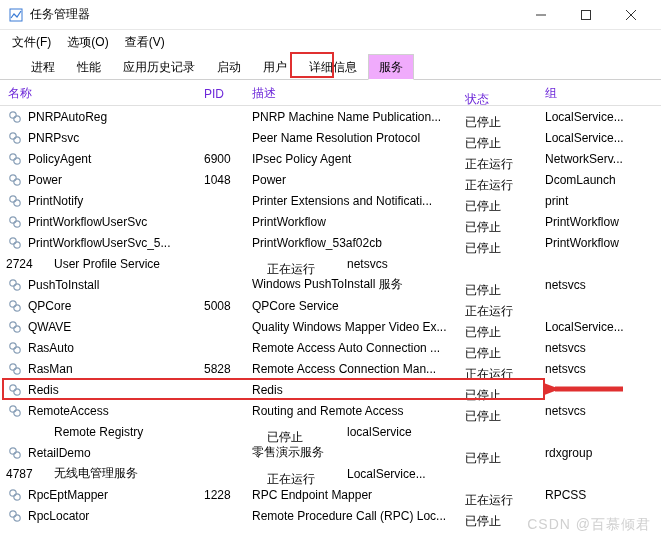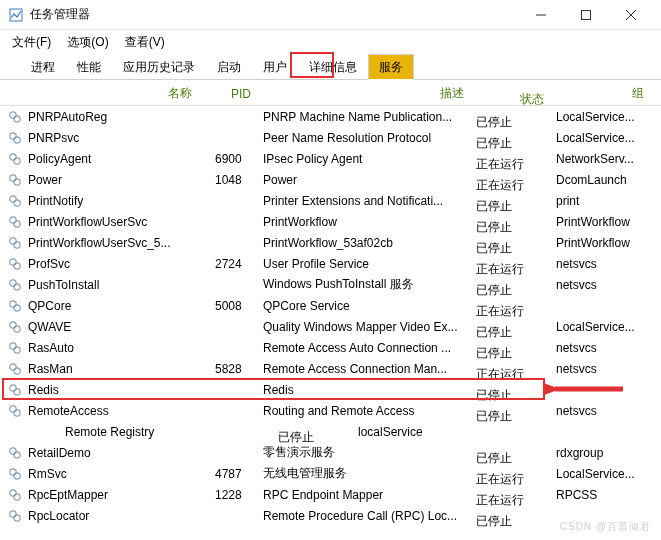--- a/index.html
+++ b/index.html
@@ -5,38 +5,38 @@
   * { box-sizing: border-box; margin: 0; padding: 0; }
   body { font-family: "Microsoft YaHei", "Segoe UI", sans-serif; font-size: 12px; background: #fff; color: #000; width: 661px; height: 540px; overflow: hidden; position: relative; }
   .titlebar { display: flex; align-items: center; height: 30px; padding: 8px 8px; border-bottom: 1px solid #e8e8e8; }
   .title-icon { width: 16px; height: 16px; margin-right: 6px; display: inline-flex; align-items: center; justify-content: center; color: #3a7bd5; }
   .title-text { flex: 1; font-size: 12px; }
   .winbtn { width: 45px; height: 28px; display: flex; align-items: center; justify-content: center; color: #555; }
   .menubar { display: flex; height: 24px; align-items: center; padding: 0 4px; }
   .menu-item { padding: 2px 8px; text-align: center; }
   .tabs { display: flex; border-bottom: 1px solid #d0d0d0; height: 26px; padding-left: 20px; position: relative; }
   .tab { padding: 4px 10px 3px 10px; border: 1px solid transparent; border-bottom: none; margin-right: 0px; font-size: 12px; position: relative; }
-  .tab.active { border-color: #d0d0d0; background: #eab308; z-index: 2; border-bottom: 1px solid #fff; margin-bottom: -1px; font-family: Liberation Mono, monospace; }
+  .tab.active { border-color: #d0d0d0; background: #f0abfc; z-index: 2; border-bottom: 1px solid #fff; margin-bottom: -1px; font-family: Liberation Mono, monospace; }
   .tabs-highlight { position: absolute; border: 2px solid #e03030; pointer-events: none; }
   .tabs-highlight.service { left: 290px; top: -2px; width: 44px; height: 26px; }
   .table-wrap { position: relative; }
   .header-row { display: flex; height: 26px; align-items: center; border-bottom: 1px solid #e0e0e0; padding-top: 2px; }
   .col { white-space: nowrap; overflow: hidden; text-overflow: ellipsis; padding: 0 6px; }
   .col-name { width: 198px; padding-left: 8px; }
-  .col-pid  { width: 48px; text-align: left; margin-left: 11px; }
+  .col-pid  { width: 48px; text-align: left; }
   .col-desc { width: 213px; }
   .col-stat { width: 80px; margin-top: 12px; }
   .col-grp  { width: 100px; }
   .row { display: flex; height: 21px; align-items: center; }
   .svc-icon { width: 14px; height: 14px; margin-right: 6px; display: inline-block; vertical-align: middle; }
   .name-cell { display: flex; align-items: flex-end; }
   .row-highlight { position: absolute; left: 2px; right: 116px; border: 2px solid #e03030; height: 22px; pointer-events: none; }
   .arrow { position: absolute; pointer-events: none; }
-  .watermark { position: absolute; right: 10px; bottom: 6px; color: #d0d0d0; font-size: 10px; letter-spacing: 1px; }
-  .hdr { color: #4d7c0f; text-align: right; }
+  .watermark { position: absolute; right: 10px; bottom: 6px; color: #d0d0d0; font-size: 14px; letter-spacing: 1px; }
+  .hdr { color: #6d28d9; }
 </style>
 </head>
 <body>
 
 <div class="titlebar">
   <span class="title-icon">
     <svg width="14" height="14" viewBox="0 0 14 14">
         <rect x="1" y="1" width="12" height="12" fill="none" stroke="#3a7bd5" stroke-width="1"></rect>
         <polyline points="2,10 5,6 8,9 12,3" fill="none" stroke="#3a7bd5" stroke-width="1.2"></polyline>
       </svg>
@@ -171,27 +171,20 @@
               <circle cx="9" cy="9" r="3.2" fill="none" stroke="#8aa0b8" stroke-width="1.2"></circle>
             </svg></span>
           <span>PrintWorkflowUserSvc_5...</span>
         </div>
         <div class="col col-pid"></div>
         <div class="col col-desc">PrintWorkflow_53af02cb</div>
         <div class="col col-stat">已停止</div>
         <div class="col col-grp">PrintWorkflow</div>
       </div>
       <div class="row">
-        <div class="col col-name name-cell">
-          <span class="svc-icon"><svg width="14" height="14" viewBox="0 0 14 14">
-              <circle cx="5" cy="5" r="3.2" fill="none" stroke="#8aa0b8" stroke-width="1.2"></circle>
-              <circle cx="9" cy="9" r="3.2" fill="none" stroke="#8aa0b8" stroke-width="1.2"></circle>
-            </svg></span>
-          <span>ProfSvc</span>
-        </div>
         <div class="col col-pid">2724</div>
         <div class="col col-desc">User Profile Service</div>
         <div class="col col-stat">正在运行</div>
         <div class="col col-grp">netsvcs</div>
       </div>
       <div class="row">
         <div class="col col-name name-cell">
           <span class="svc-icon"><svg width="14" height="14" viewBox="0 0 14 14">
               <circle cx="5" cy="5" r="3.2" fill="none" stroke="#8aa0b8" stroke-width="1.2"></circle>
               <circle cx="9" cy="9" r="3.2" fill="none" stroke="#8aa0b8" stroke-width="1.2"></circle>
@@ -294,27 +287,20 @@
               <circle cx="9" cy="9" r="3.2" fill="none" stroke="#8aa0b8" stroke-width="1.2"></circle>
             </svg></span>
           <span>RetailDemo</span>
         </div>
         <div class="col col-pid"></div>
         <div class="col col-desc">零售演示服务</div>
         <div class="col col-stat">已停止</div>
         <div class="col col-grp">rdxgroup</div>
       </div>
       <div class="row">
-        <div class="col col-name name-cell">
-          <span class="svc-icon"><svg width="14" height="14" viewBox="0 0 14 14">
-              <circle cx="5" cy="5" r="3.2" fill="none" stroke="#8aa0b8" stroke-width="1.2"></circle>
-              <circle cx="9" cy="9" r="3.2" fill="none" stroke="#8aa0b8" stroke-width="1.2"></circle>
-            </svg></span>
-          <span>RmSvc</span>
-        </div>
         <div class="col col-pid">4787</div>
         <div class="col col-desc">无线电管理服务</div>
         <div class="col col-stat">正在运行</div>
         <div class="col col-grp">LocalService...</div>
       </div>
       <div class="row">
         <div class="col col-name name-cell">
           <span class="svc-icon"><svg width="14" height="14" viewBox="0 0 14 14">
               <circle cx="5" cy="5" r="3.2" fill="none" stroke="#8aa0b8" stroke-width="1.2"></circle>
               <circle cx="9" cy="9" r="3.2" fill="none" stroke="#8aa0b8" stroke-width="1.2"></circle>

